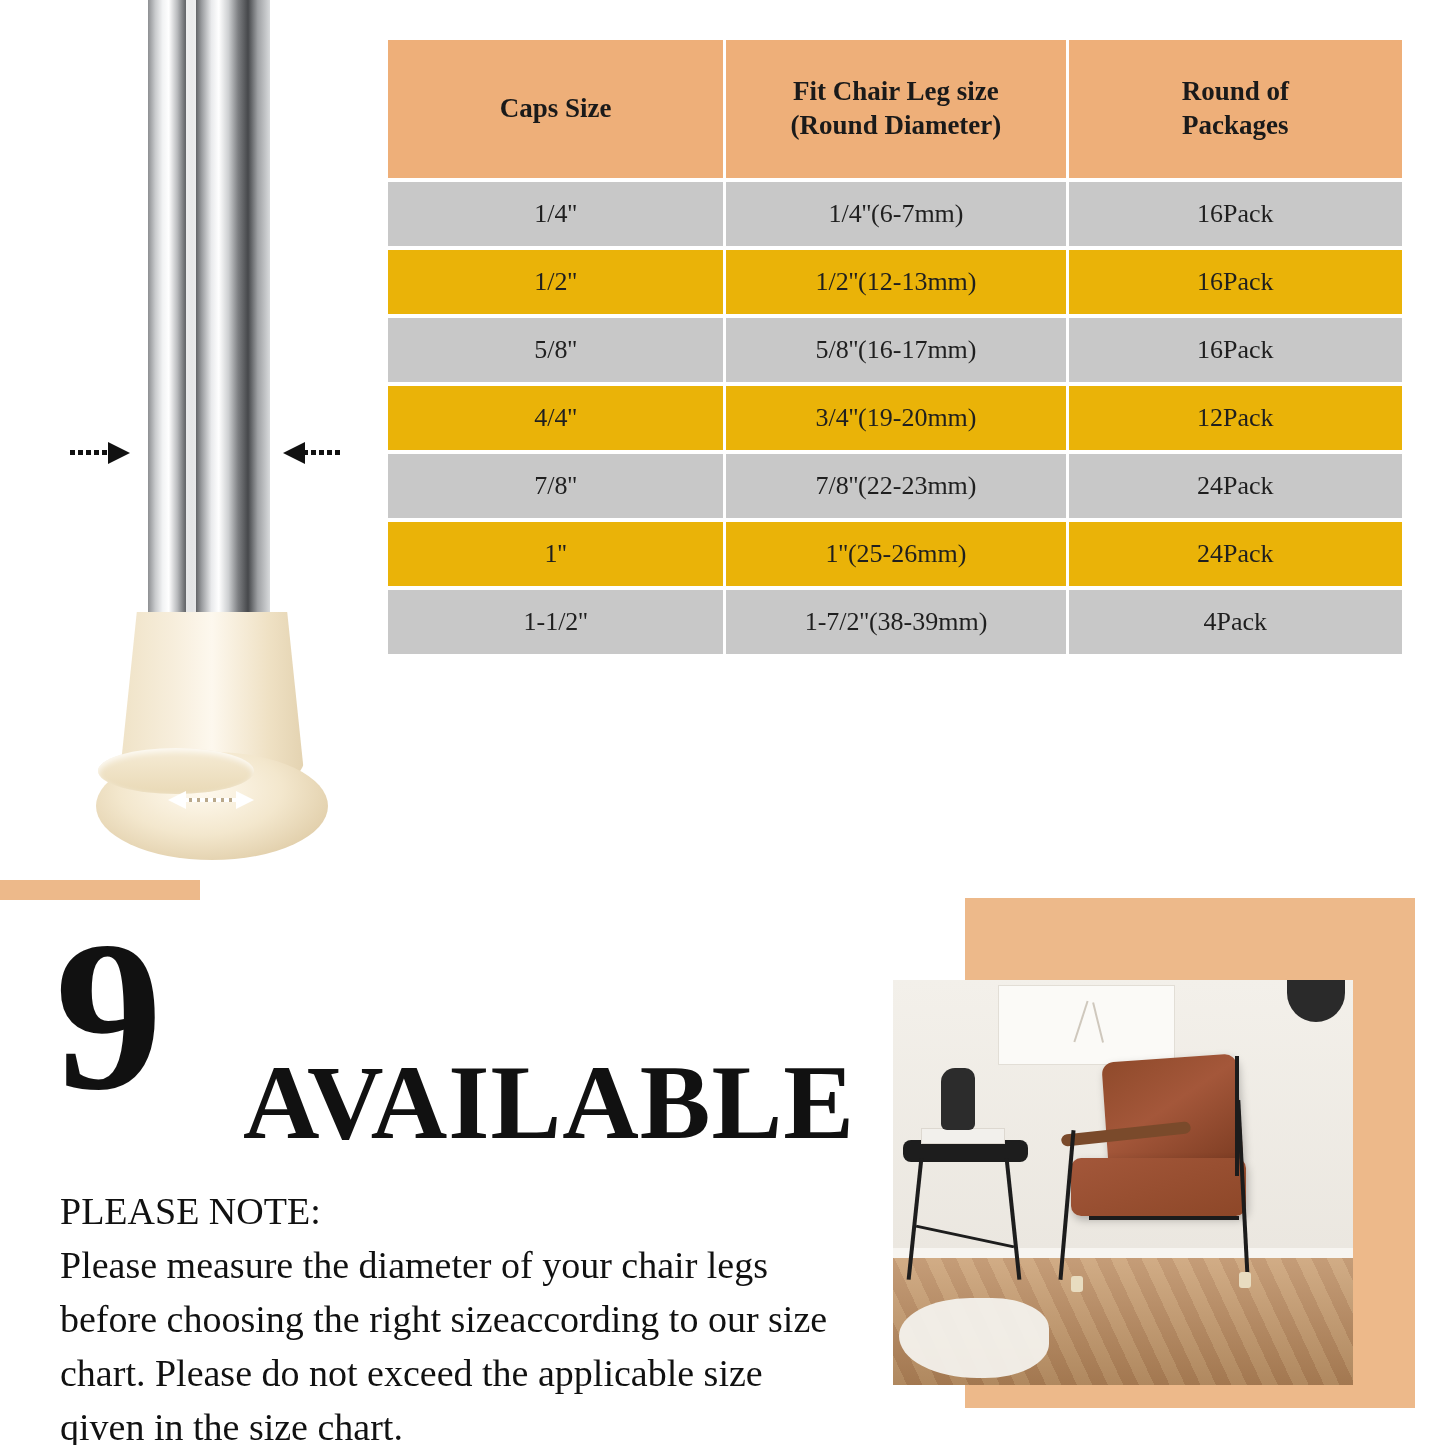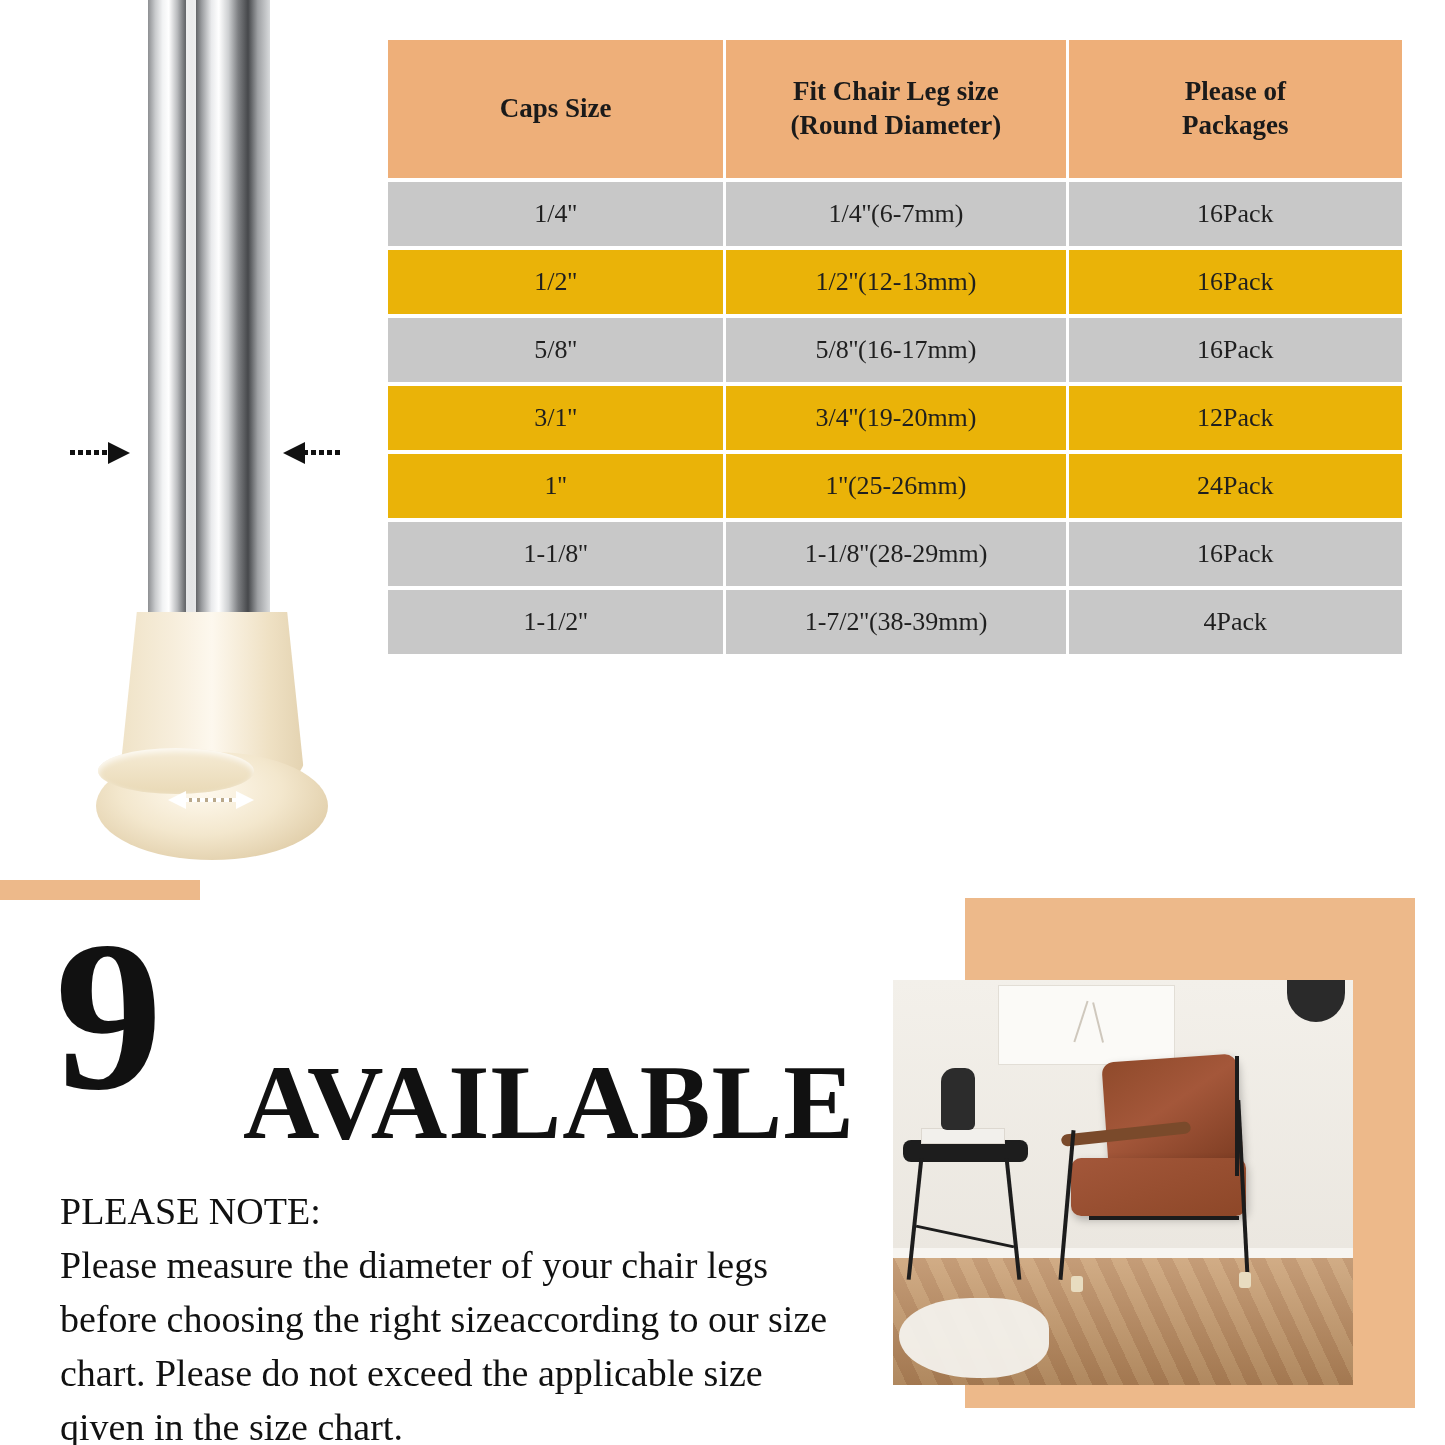--- a/index.html
+++ b/index.html
@@ -205,21 +205,21 @@
   <thead>
     <tr>
       <th class="col-a">
         <span>Caps Size</span>
       </th>
       <th class="col-b">
         <span>Fit Chair Leg size</span><br>
         <span>(Round Diameter)</span>
       </th>
       <th class="col-c">
-        <span>Please of</span><br>
+        <span>Round of</span><br>
         <span>Packages</span>
       </th>
     </tr>
   </thead>
   <tbody>
     <tr class="odd">
       <td>1/4''</td>
       <td>1/4''(6-7mm)</td>
       <td>16Pack</td>
     </tr>
@@ -227,33 +227,33 @@
       <td>1/2''</td>
       <td>1/2''(12-13mm)</td>
       <td>16Pack</td>
     </tr>
     <tr class="odd">
       <td>5/8''</td>
       <td>5/8''(16-17mm)</td>
       <td>16Pack</td>
     </tr>
     <tr class="even">
-      <td>3/1''</td>
+      <td>4/4''</td>
       <td>3/4''(19-20mm)</td>
       <td>12Pack</td>
+    </tr>
+    <tr class="odd">
+      <td>7/8''</td>
+      <td>7/8''(22-23mm)</td>
+      <td>24Pack</td>
     </tr>
     <tr class="even">
       <td>1''</td>
       <td>1''(25-26mm)</td>
       <td>24Pack</td>
-    </tr>
-    <tr class="odd">
-      <td>1-1/8''</td>
-      <td>1-1/8''(28-29mm)</td>
-      <td>16Pack</td>
     </tr>
     <tr class="odd">
       <td>1-1/2''</td>
       <td>1-7/2''(38-39mm)</td>
       <td>4Pack</td>
     </tr>
   </tbody>
 </table>
 
 <div class="headline">

